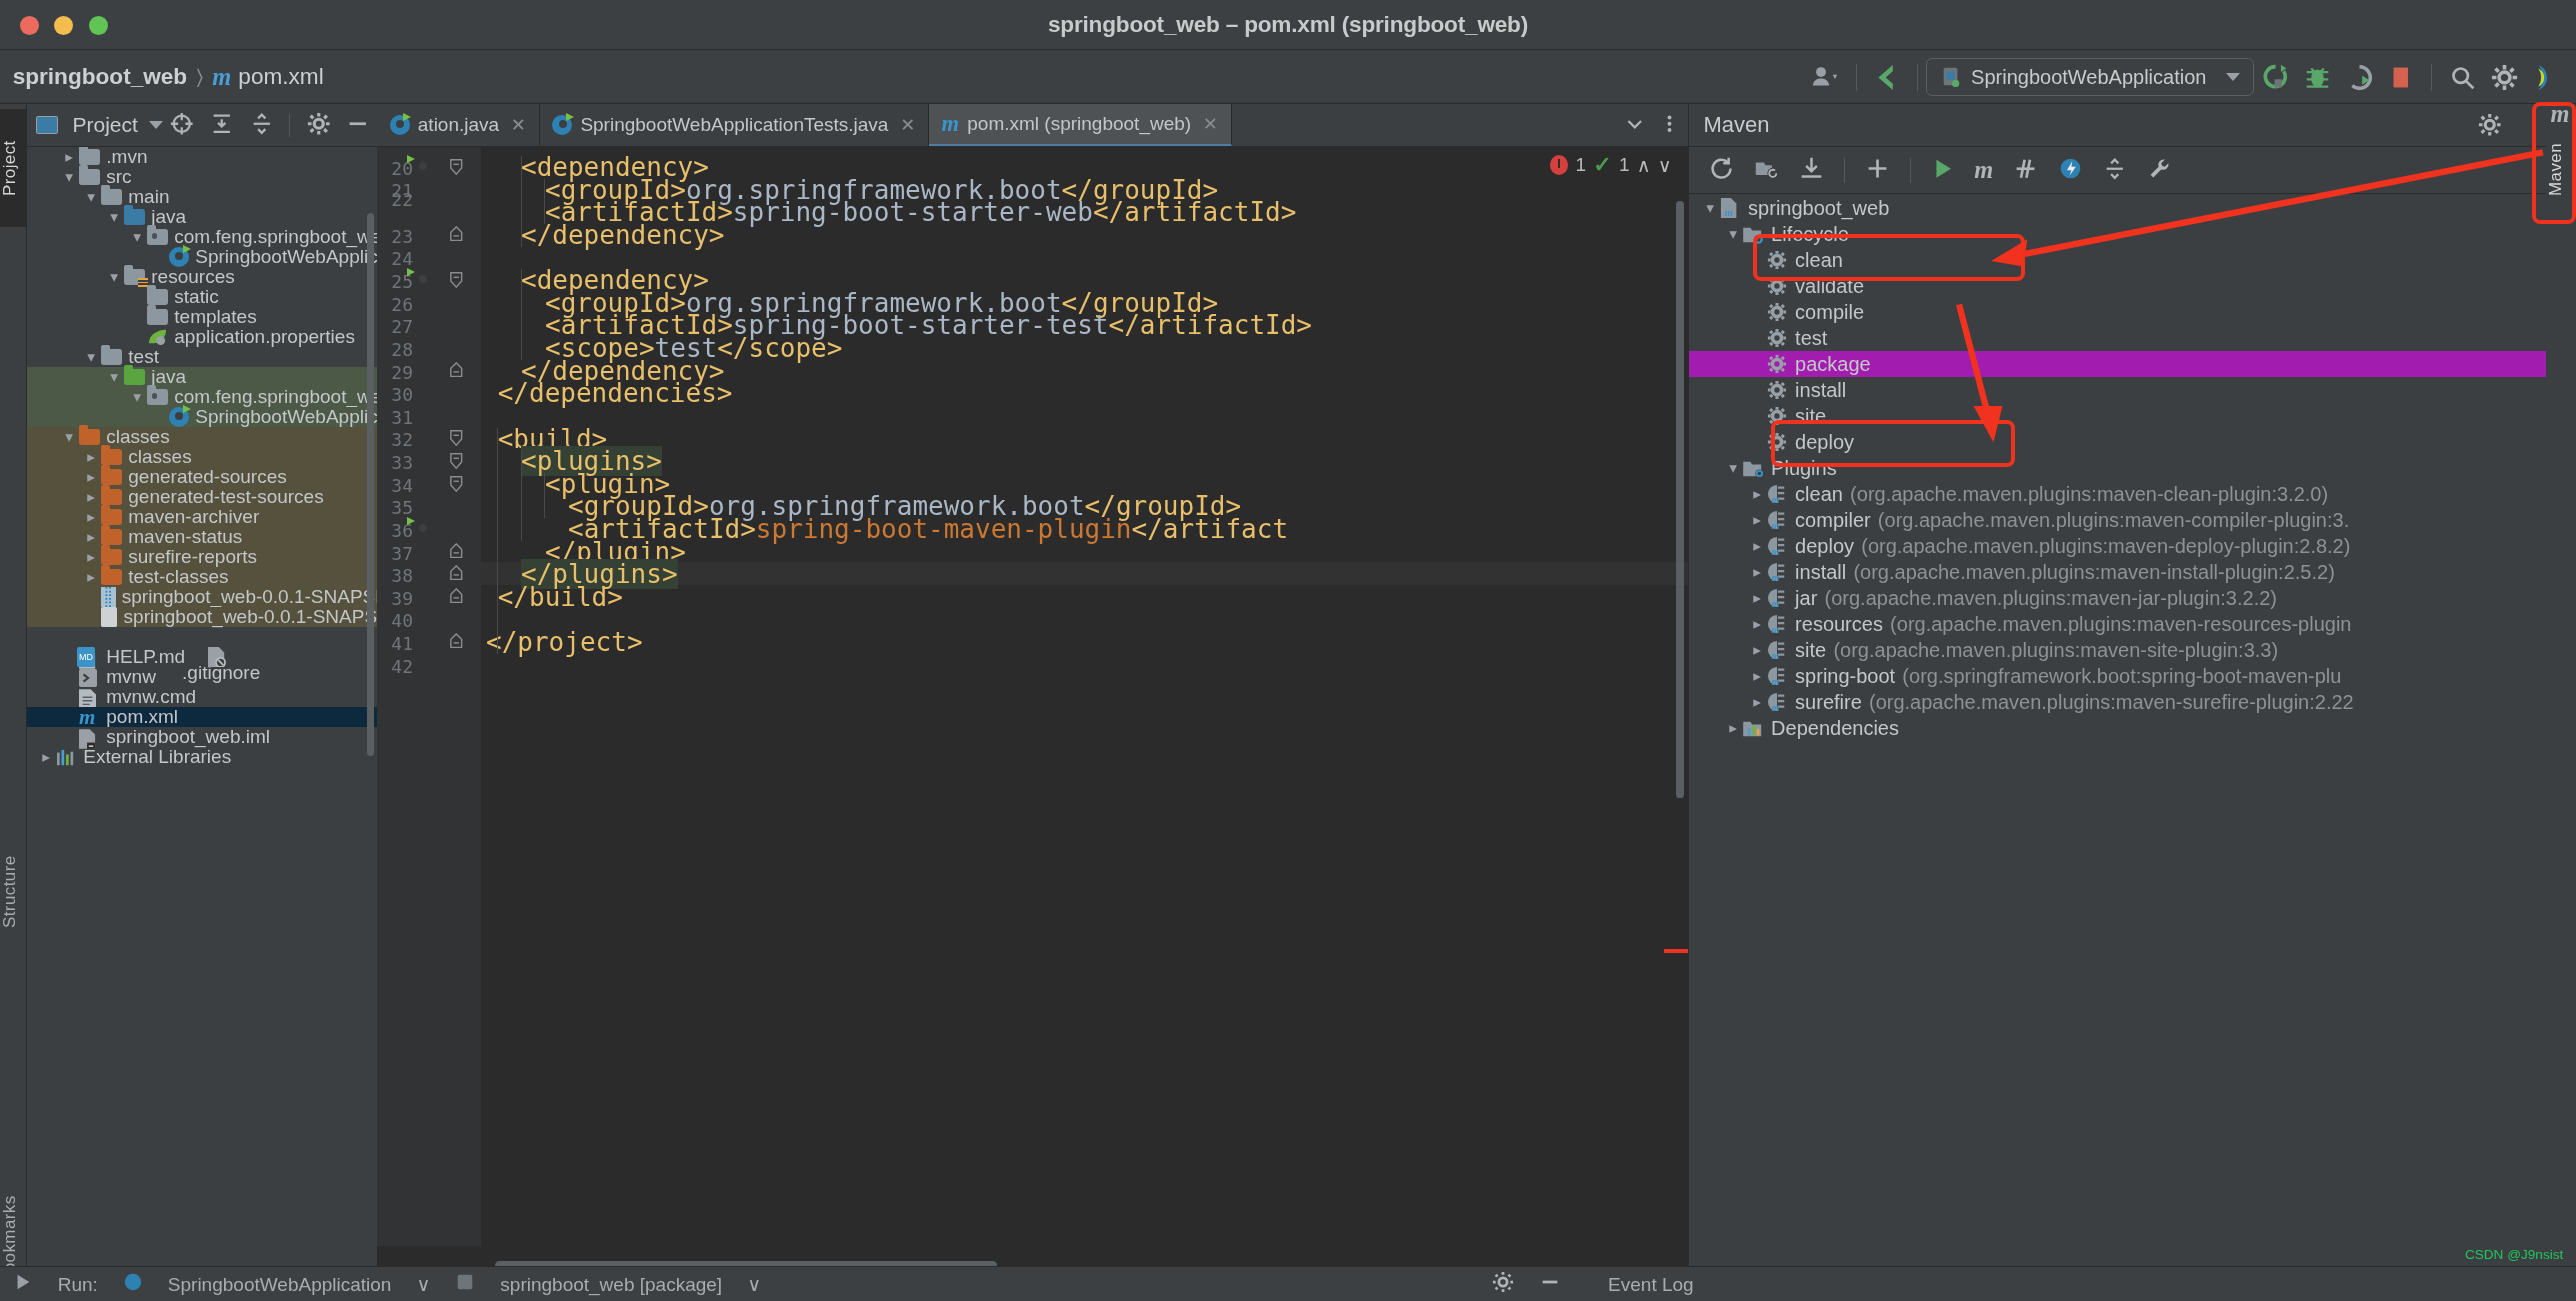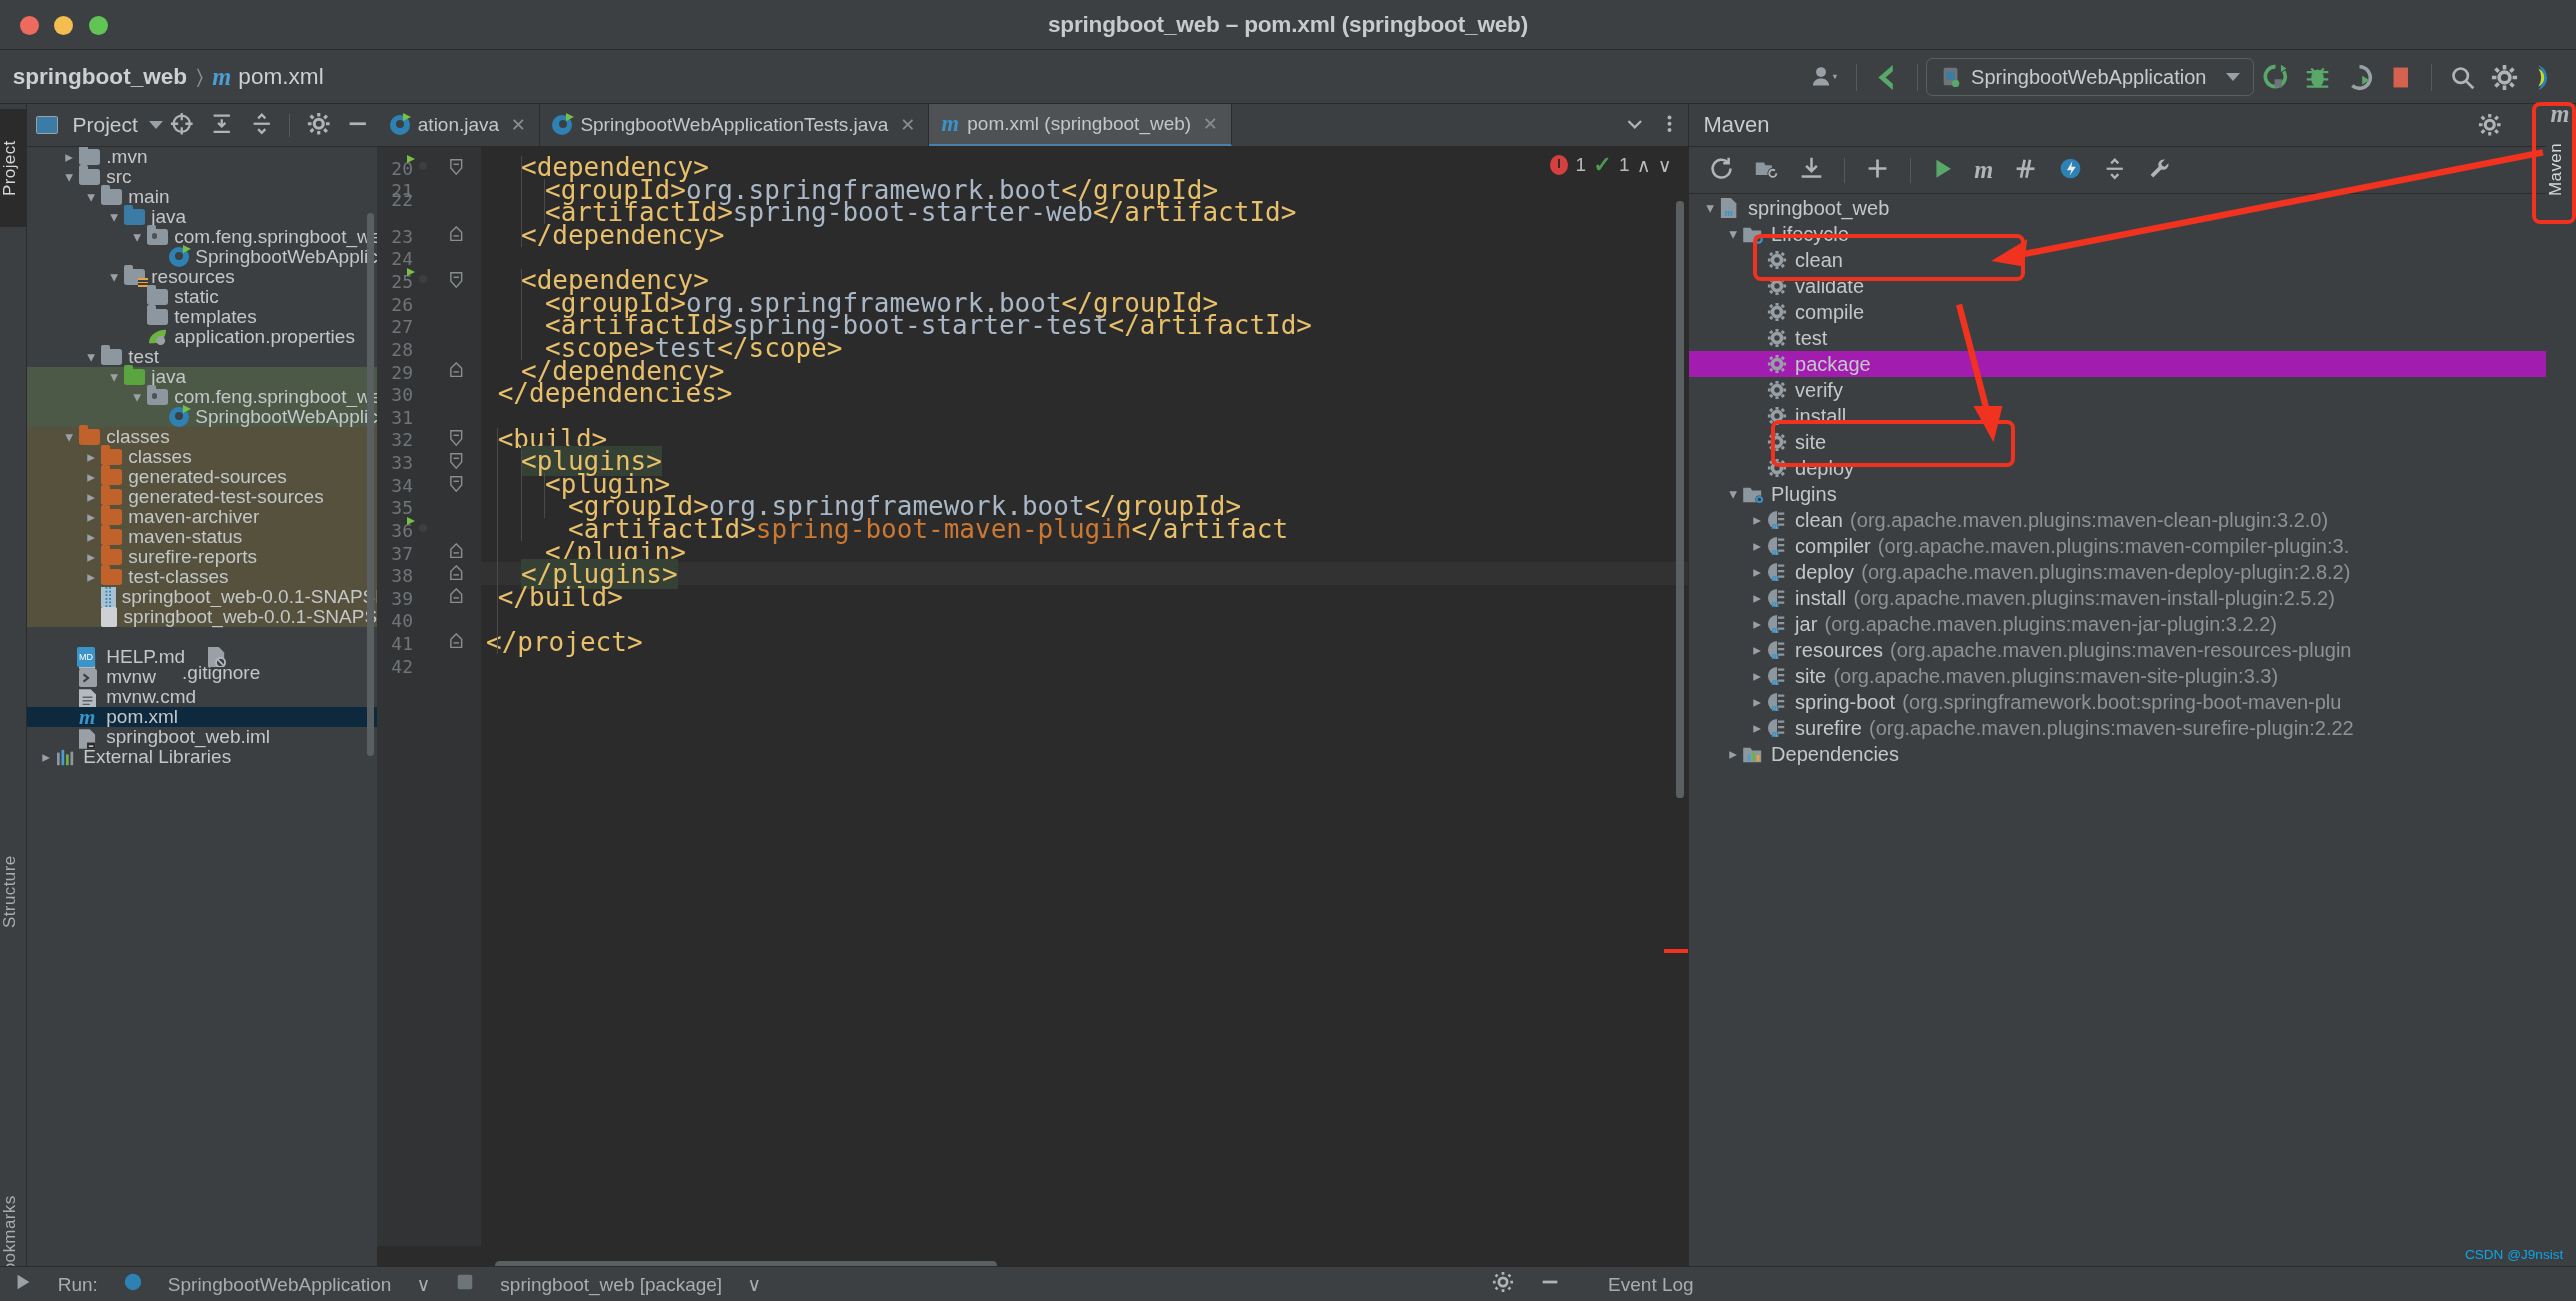--- a/index.html
+++ b/index.html
@@ -135,21 +135,21 @@
   .rightstrip { position:absolute; right:0; top:104px; width:30px; height:1197px; background:#3c3f41; }
 
   
   .anno { position:absolute; pointer-events:none; }
   .box-red { border:4.5px solid #f0321e; border-radius:8.1px; }
 
   
   .bottombar { position:absolute; left:0; bottom:0; width:2576px; height:36px; background:#3c4042;
      border-top:0.9px solid #2b2b2b; display:flex; align-items:center; gap:25px; padding-left:12.7px;
      font-size:19px; color:#a9acae; }
-  .watermark { position:absolute; right:12.7px; bottom:40px; font-size:13.6px; color:#0ea5e9;margin-left:20px; }
+  .watermark { position:absolute; right:12.7px; bottom:40px; font-size:13.6px; color:#22c55e;margin-left:20px; }
 </style>
 </head>
 <body>
 
 <div class="app">
 
   <div class="titlebar">
     <div class="traffic">
       <span class="dot r"></span>
       <span class="dot y"></span>
@@ -759,30 +759,20 @@
           <span class="mlbl">package</span>
         </div>
         <div class="mvrow" style="padding-left: 58px;">
           <span class="chev none">▸</span>
           <span class="plug"><svg width="20" height="20" viewBox="0 0 22 22">
               <circle cx="11" cy="11" r="5" stroke="#97a0a6" stroke-width="4" fill="none"></circle>
               <g stroke="#97a0a6" stroke-width="3.4">
                 <path d="M11 1v3M11 18v3M1 11h3M18 11h3M3.5 3.5l2.2 2.2M16.3 16.3l2.2 2.2M18.5 3.5l-2.2 2.2M5.7 16.3l-2.2 2.2"></path>
               </g>
             </svg></span>
-          <span class="mlbl">verify</span>
-        </div>
-        <div class="mvrow" style="padding-left: 58px;">
-          <span class="chev none">▸</span>
-          <span class="plug"><svg width="20" height="20" viewBox="0 0 22 22">
-              <circle cx="11" cy="11" r="5" stroke="#97a0a6" stroke-width="4" fill="none"></circle>
-              <g stroke="#97a0a6" stroke-width="3.4">
-                <path d="M11 1v3M11 18v3M1 11h3M18 11h3M3.5 3.5l2.2 2.2M16.3 16.3l2.2 2.2M18.5 3.5l-2.2 2.2M5.7 16.3l-2.2 2.2"></path>
-              </g>
-            </svg></span>
           <span class="mlbl">install</span>
         </div>
         <div class="mvrow" style="padding-left: 58px;">
           <span class="chev none">▸</span>
           <span class="plug"><svg width="20" height="20" viewBox="0 0 22 22">
               <circle cx="11" cy="11" r="5" stroke="#97a0a6" stroke-width="4" fill="none"></circle>
               <g stroke="#97a0a6" stroke-width="3.4">
                 <path d="M11 1v3M11 18v3M1 11h3M18 11h3M3.5 3.5l2.2 2.2M16.3 16.3l2.2 2.2M18.5 3.5l-2.2 2.2M5.7 16.3l-2.2 2.2"></path>
               </g>
             </svg></span>

